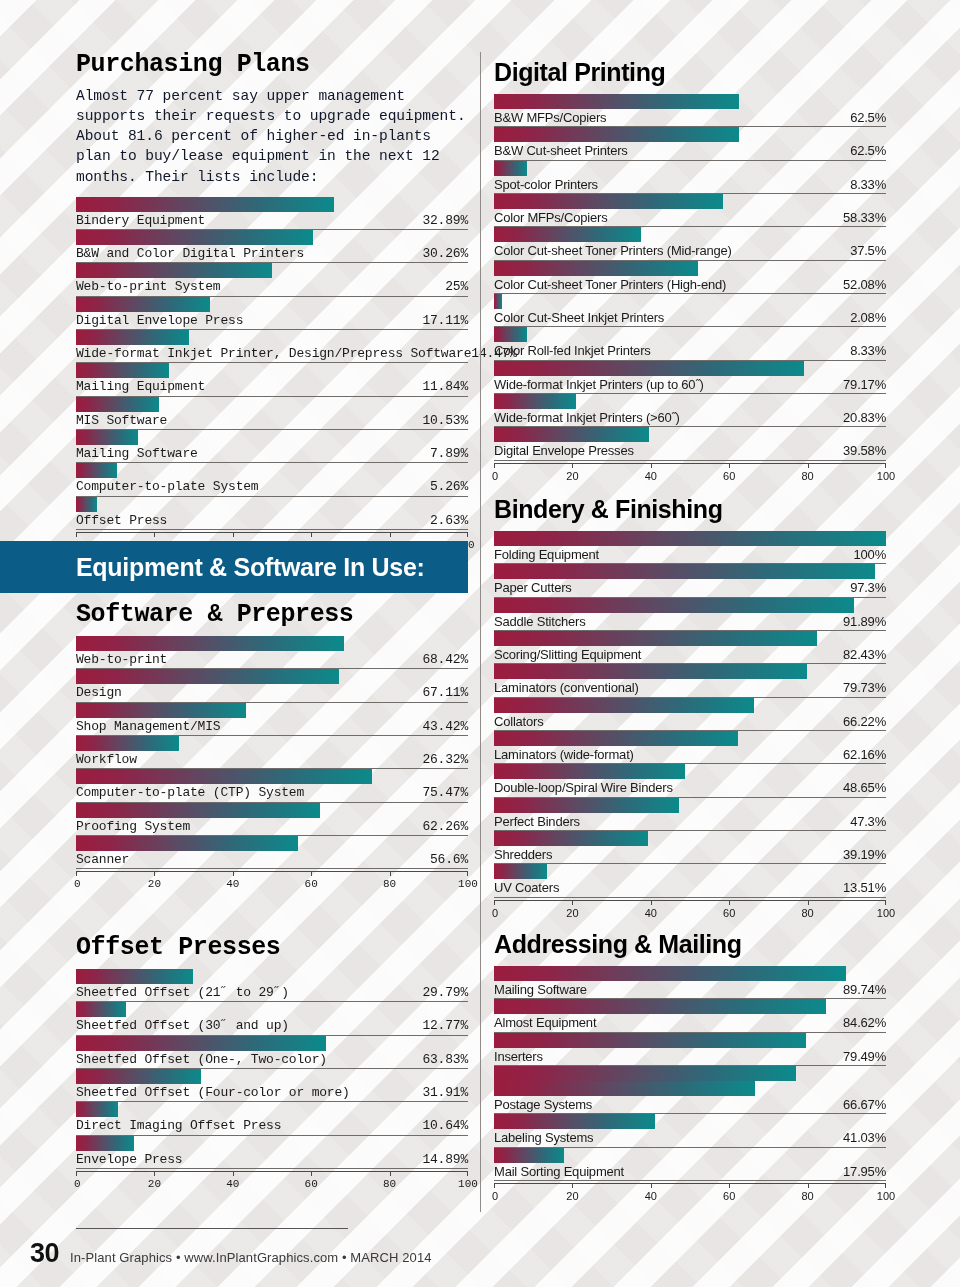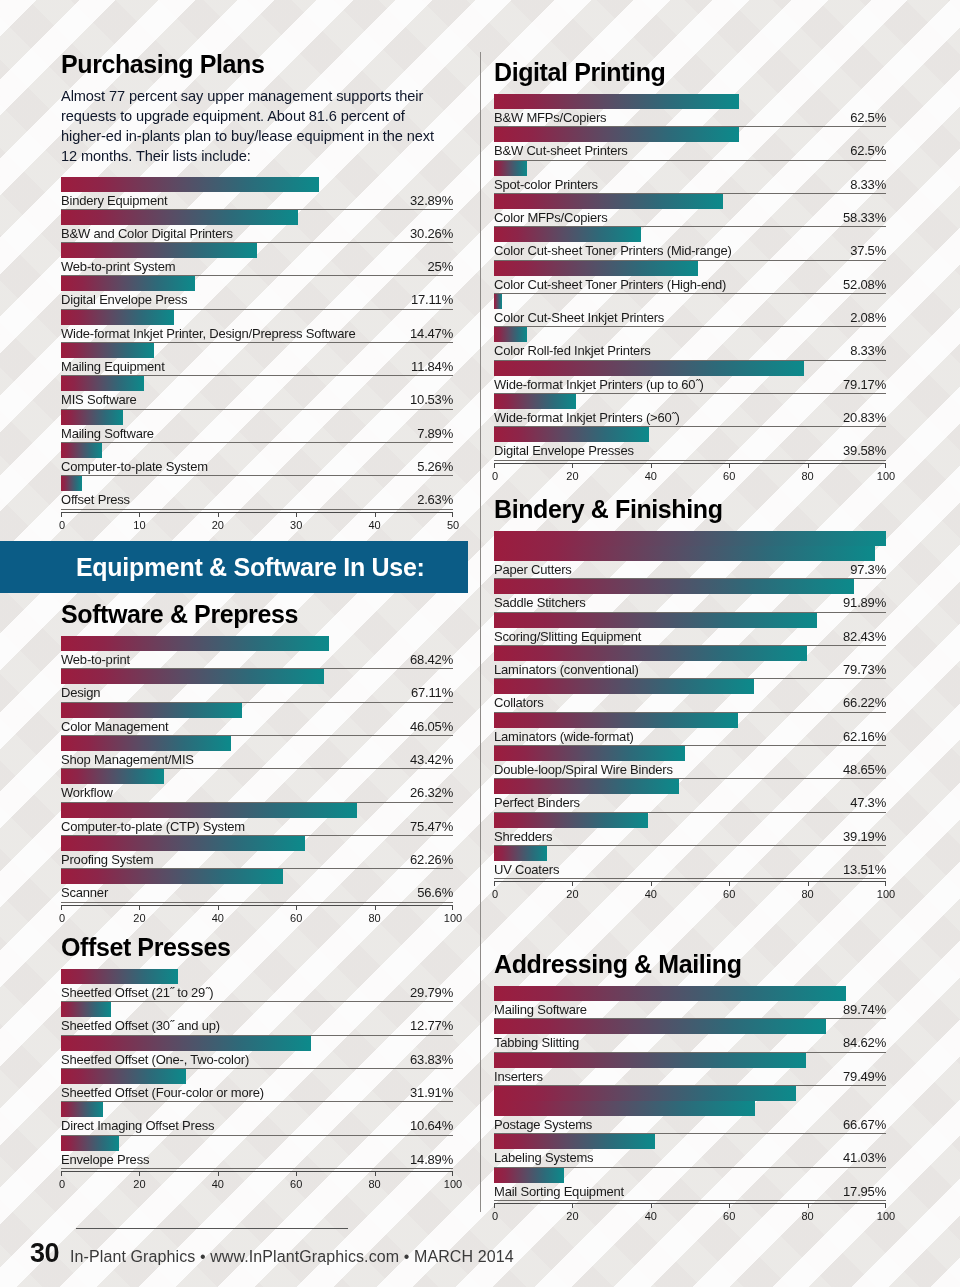--- a/index.html
+++ b/index.html
@@ -34,21 +34,21 @@
     position: relative;
     z-index: 1;
     width: 960px;
     height: 1287px;
   }
 
   .col {
     position: absolute;
     top: 0;
   }
-  .col-left  { left: 61px;  width: 392px; }
+  .col-left  { left: 76px;  width: 392px; font-family: Liberation Mono, monospace; }
   .col-right { left: 494px; width: 392px; }
 
   .divider {
     position: absolute;
     left: 480px;
     top: 52px;
     width: 1px;
     height: 1160px;
     background: #8e8b88;
     z-index: 1;
@@ -156,21 +156,21 @@
     align-items: baseline;
     gap: 11px;
   }
   .folio {
     font-size: 27px;
     font-weight: bold;
     color: #111;
     letter-spacing: -0.5px;
   }
   .footer-credit {
-    font-size: 16px;
+    font-size: 13px;
     color: #3a3a3a;
     letter-spacing: 0.1px;
   }
 </style>
 </head>
 <body>
 
 <div class="bg-watermark"></div>
 
 <div class="page">
@@ -313,29 +313,20 @@
           <div class="bar-track">
             <div class="bar-fill" style="width: 67.11%;"></div>
           </div>
           <div class="bar-label-line">
             <span class="bar-name">Design</span>
             <span class="bar-value">67.11%</span>
           </div>
         </div>
         <div class="bar-row">
           <div class="bar-track">
-            <div class="bar-fill" style="width: 46.05%;"></div>
-          </div>
-          <div class="bar-label-line">
-            <span class="bar-name">Color Management</span>
-            <span class="bar-value">46.05%</span>
-          </div>
-        </div>
-        <div class="bar-row">
-          <div class="bar-track">
             <div class="bar-fill" style="width: 43.42%;"></div>
           </div>
           <div class="bar-label-line">
             <span class="bar-name">Shop Management/MIS</span>
             <span class="bar-value">43.42%</span>
           </div>
         </div>
         <div class="bar-row">
           <div class="bar-track">
             <div class="bar-fill" style="width: 26.32%;"></div>
@@ -585,20 +576,24 @@
       </div>
   </div>
 
   <div class="col col-right" style="top:497px;">
     <h2 class="section-title">Bindery &amp; Finishing</h2>
     <div class="chart">
         <div class="bar-row">
           <div class="bar-track">
             <div class="bar-fill" style="width: 100%;"></div>
           </div>
+          <div class="bar-label-line">
+            <span class="bar-name">Folding Equipment</span>
+            <span class="bar-value">100%</span>
+          </div>
         </div>
         <div class="bar-row">
           <div class="bar-track">
             <div class="bar-fill" style="width: 97.3%;"></div>
           </div>
           <div class="bar-label-line">
             <span class="bar-name">Paper Cutters</span>
             <span class="bar-value">97.3%</span>
           </div>
         </div>
@@ -694,38 +689,38 @@
           <div class="axis-tick" style="left: calc(60%);"></div>
           <div class="axis-tick-label" style="left: 60%;">60</div>
           <div class="axis-tick" style="left: calc(80%);"></div>
           <div class="axis-tick-label" style="left: 80%;">80</div>
           <div class="axis-tick" style="left: calc(100% - 1px);"></div>
           <div class="axis-tick-label" style="left: 100%;">100</div>
         </div>
       </div>
   </div>
 
-  <div class="col col-right" style="top:932px;margin-top:20px;">
+  <div class="col col-right" style="top:932px;">
     <h2 class="section-title">Addressing &amp; Mailing</h2>
     <div class="chart">
         <div class="bar-row">
           <div class="bar-track">
             <div class="bar-fill" style="width: 89.74%;"></div>
           </div>
           <div class="bar-label-line">
             <span class="bar-name">Mailing Software</span>
             <span class="bar-value">89.74%</span>
           </div>
         </div>
         <div class="bar-row">
           <div class="bar-track">
             <div class="bar-fill" style="width: 84.62%;"></div>
           </div>
           <div class="bar-label-line">
-            <span class="bar-name">Tabbing Slitting</span>
+            <span class="bar-name">Almost Equipment</span>
             <span class="bar-value">84.62%</span>
           </div>
         </div>
         <div class="bar-row">
           <div class="bar-track">
             <div class="bar-fill" style="width: 79.49%;"></div>
           </div>
           <div class="bar-label-line">
             <span class="bar-name">Inserters</span>
             <span class="bar-value">79.49%</span>

